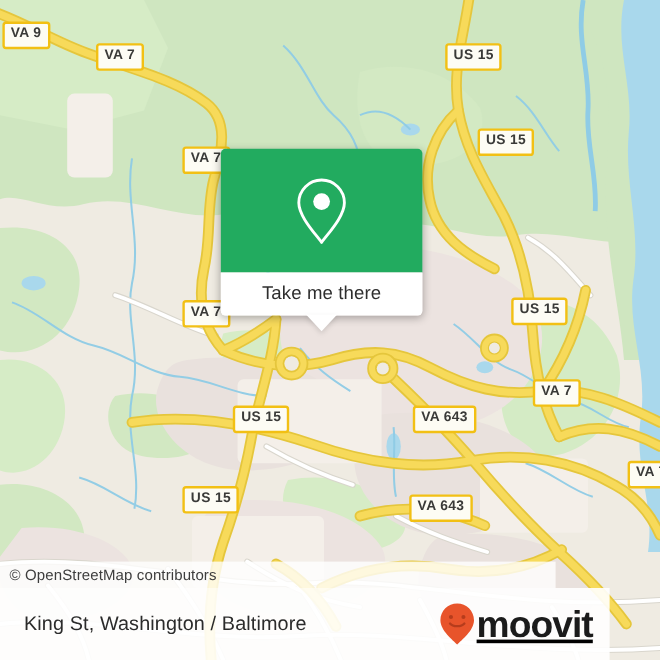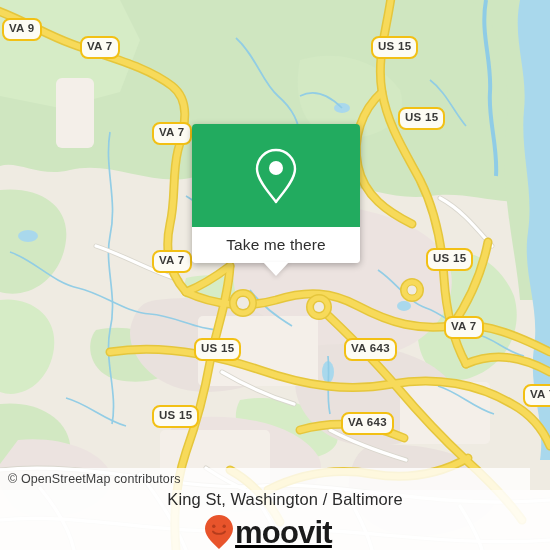--- a/index.html
+++ b/index.html
@@ -25,37 +25,37 @@
     width: 550px;
     height: 550px;
     display: block;
   }
 
   
   .shield {
     position: absolute;
     background: #fdfcf4;
     border: 2px solid #f2c014;
-    border-radius: 8px;
+    border-radius: 3px;
     color: #3a3a38;
     font-family: "Liberation Sans", sans-serif;
     font-weight: bold;
     font-size: 11.5px;
     line-height: 1;
     letter-spacing: 0.3px;
     padding: 3px 5px 4px 5px;
     white-space: nowrap;
     text-align: center;
     box-sizing: border-box;
   }
 
   
   #popup-card {
     position: absolute;
-    left: 192px;
+    left: 184px;
     top: 124px;
     width: 168px;
     border-radius: 4px;
     overflow: visible;
     box-shadow: 0 2px 7px rgba(0,0,0,0.30);
     z-index: 40;
     text-align: right;
   }
   #popup-green {
     background: #22ab5f;
@@ -87,47 +87,46 @@
     border-right: 13px solid transparent;
     border-top: 14px solid #ffffff;
     filter: drop-shadow(0 2px 2px rgba(0,0,0,0.13));
   }
 
   
   #attribution-bar {
     position: absolute;
     left: 0;
     top: 468px;
-    width: 530px;
+    width: 463px;
     height: 22px;
     background: rgba(255,255,255,0.80);
     display: flex;
     align-items: center;
     z-index: 30;
   }
   #attribution-text {
     font-size: 12.5px;
     color: #3d3d3d;
     padding-left: 8px;
     letter-spacing: 0.1px;
   }
 
   
   #footer-bar {
     position: absolute;
     left: 0;
     top: 490px;
-    width: 550px;
+    width: 508px;
     height: 60px;
     background: rgba(255,255,255,0.90);
     display: flex;
     align-items: center;
     justify-content: space-between;
     z-index: 30;
-    flex-direction: column;
   }
   #footer-title {
     font-size: 16.5px;
     color: #2b2b2b;
     padding-left: 20px;
     letter-spacing: 0.1px;
     white-space: nowrap;
   }
   #footer-brand {
     display: flex;

